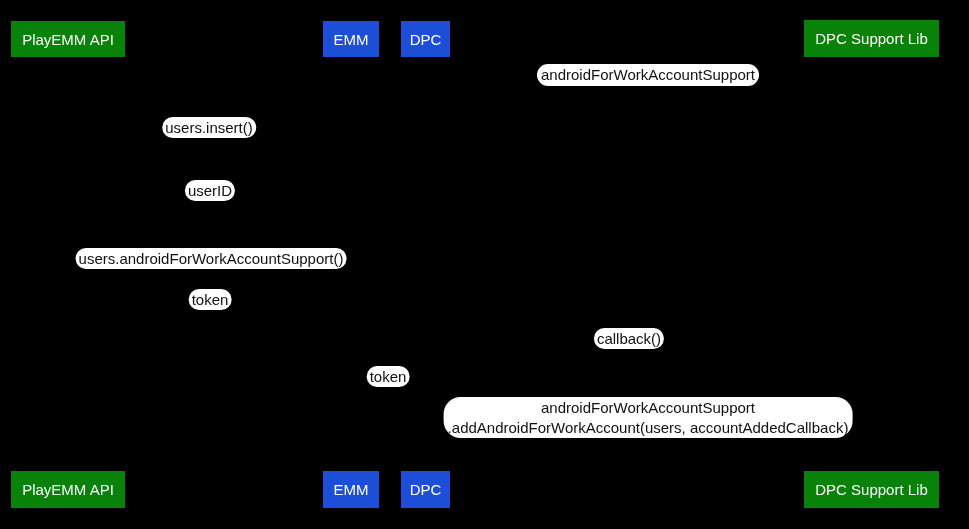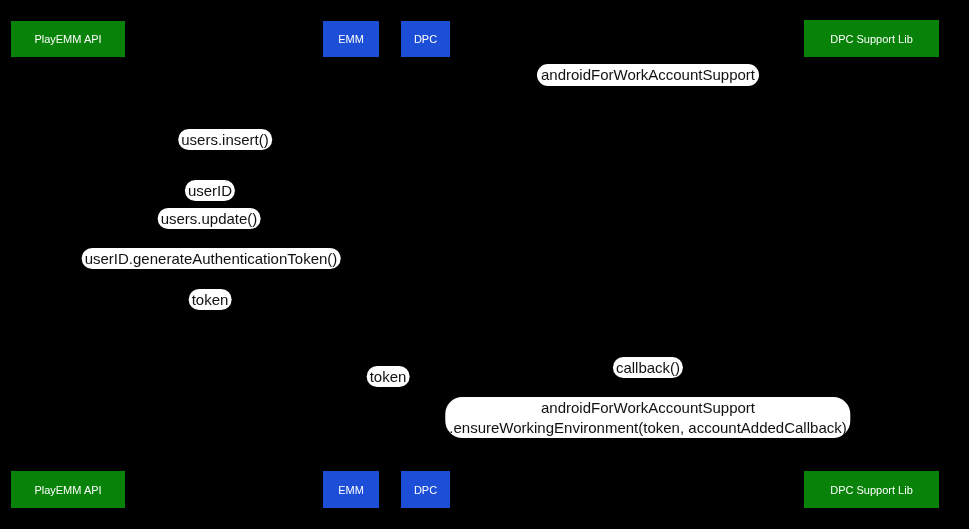--- a/index.html
+++ b/index.html
@@ -14,21 +14,21 @@
     background: #000000;
     overflow: hidden;
     font-family: "Liberation Sans", "DejaVu Sans", sans-serif;
   }
   .actor {
     position: absolute;
     display: flex;
     align-items: center;
     justify-content: center;
     color: #ffffff;
-    font-size: 11px;
+    font-size: 15px;
     white-space: nowrap;
     box-sizing: border-box;
   }
   .actor.green { background: #088208; }
   .actor.blue  { background: #1d4ed8; }
   .msg {
     position: absolute;
     transform: translateX(-50%);
     background: #ffffff;
     color: #111111;
@@ -51,37 +51,36 @@
 
   <div class="actor green" style="left:11px; top:21px; width:114px; height:36px;">PlayEMM API</div>
   <div class="actor blue" style="left:323px; top:21px; width:56px; height:36px;">EMM</div>
   <div class="actor blue" style="left:401px; top:21px; width:49px; height:36px;">DPC</div>
   <div class="actor green" style="left:804px; top:20px; width:135px; height:37px;">DPC Support Lib</div>
 
   <div class="msg multi" style="left:648px; top:64px;">
     <div>androidForWorkAccountSupport</div>
   </div>
 
-  <div class="msg" style="left:209px; top:129px;margin-left:16px;">users.insert()</div>
+  <div class="msg" style="left:209px; top:117px;">users.insert()</div>
 
   <div class="msg" style="left:210px; top:180px;">userID</div>
 
-  <div class="msg" style="left:209px; top:208px;">users.update()</div>
 
-  <div class="msg" style="left:211px; top:248px;">userID.generateAuthenticationToken()</div>
+  <div class="msg" style="left:211px; top:248px;">users.androidForWorkAccountSupport()</div>
 
   <div class="msg" style="left:210px; top:289px;">token</div>
 
-  <div class="msg" style="left:648px; top:328px;margin-top:29px;">callback()</div>
+  <div class="msg" style="left:629px; top:328px;">callback()</div>
 
   <div class="msg" style="left:388px; top:366px;">token</div>
 
   <div class="msg multi" style="left:648px; top:397px;">
     <div>androidForWorkAccountSupport</div>
-    <div>.ensureWorkingEnvironment(token, accountAddedCallback)</div>
+    <div>.addAndroidForWorkAccount(users, accountAddedCallback)</div>
   </div>
 
   <div class="actor green" style="left:11px; top:471px; width:114px; height:37px;">PlayEMM API</div>
   <div class="actor blue" style="left:323px; top:471px; width:56px; height:37px;">EMM</div>
   <div class="actor blue" style="left:401px; top:471px; width:49px; height:37px;">DPC</div>
   <div class="actor green" style="left:804px; top:471px; width:135px; height:37px;">DPC Support Lib</div>
 
 </div>
 
 </body></html>

